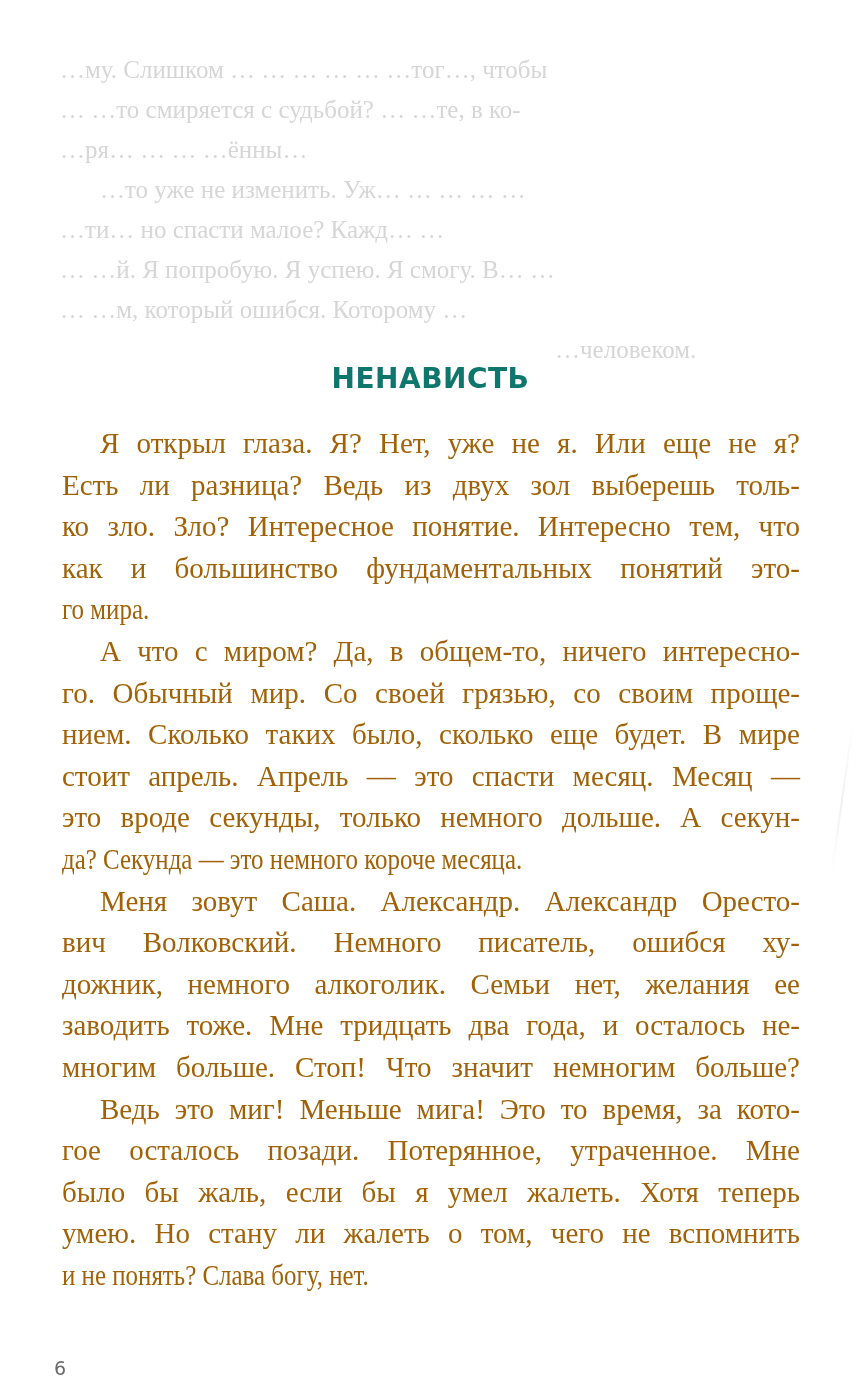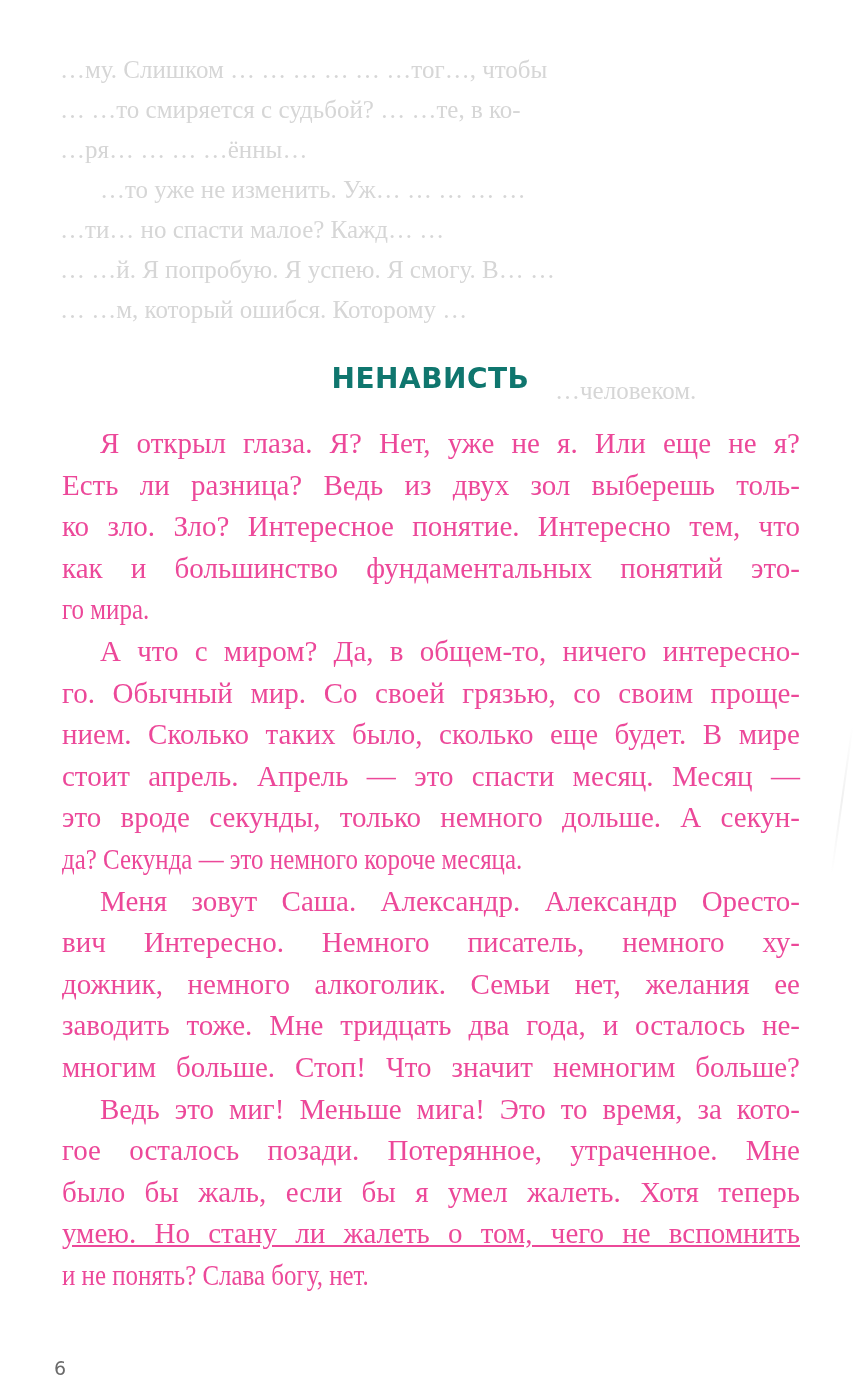--- a/index.html
+++ b/index.html
@@ -30,41 +30,41 @@
     color: #d6d6d6;
     font-size: 25px;
     line-height: 40px;
   }
   .prev-chapter .line {
     white-space: nowrap;
     overflow: hidden;
     display: block;
   }
   .prev-chapter .line.indent { padding-left: 40px; }
-  .prev-chapter .line.tail { padding-left: 495px; margin-top: 41px; }
+  .prev-chapter .line.tail { padding-left: 495px; }
 
   .chapter-title {
     position: absolute;
     left: 0;
     width: 861px;
     top: 338px;
     text-align: center;
     font-family: "DejaVu Sans", "Liberation Sans", sans-serif;
     font-weight: bold;
     font-size: 28px;
     letter-spacing: 0.5px;
     color: #0f766e;
   }
 
   .body-text {
     position: absolute;
     left: 62px;
     top: 418px;
     width: 738px;
-    color: #ec4899;
+    color: #a16207;
     font-size: 29px;
     line-height: 41.6px;
   }
   .body-text p {
     margin: 0;
     text-indent: 38px;
   }
   .body-text .line {
     display: block;
     white-space: nowrap;
@@ -129,30 +129,30 @@
     <p>
       <span class="line first" style="display: block;">А что с миром? Да, в общем-то, ничего интересно-</span>
       <span class="line" style="display: block;">го. Обычный мир. Со своей грязью, со своим проще-</span>
       <span class="line" style="display: block;">нием. Сколько таких было, сколько еще будет. В мире</span>
       <span class="line" style="display: block;">стоит апрель. Апрель — это спасти месяц. Месяц —</span>
       <span class="line" style="display: block;">это вроде секунды, только немного дольше. А секун-</span>
       <span class="line last" style="display: block; transform: scaleX(0.86);">да? Секунда — это немного короче месяца.</span>
     </p>
     <p>
       <span class="line first" style="display: block;">Меня зовут Саша. Александр. Александр Оресто-</span>
-      <span class="line" style="display: block;">вич Интересно. Немного писатель, немного ху-</span>
+      <span class="line" style="display: block;">вич Волковский. Немного писатель, ошибся ху-</span>
       <span class="line" style="display: block;">дожник, немного алкоголик. Семьи нет, желания ее</span>
       <span class="line" style="display: block;">заводить тоже. Мне тридцать два года, и осталось не-</span>
       <span class="line" style="display: block;">многим больше. Стоп! Что значит немногим больше?</span>
     </p>
     <p>
       <span class="line first" style="display: block;">Ведь это миг! Меньше мига! Это то время, за кото-</span>
       <span class="line" style="display: block;">гое осталось позади. Потерянное, утраченное. Мне</span>
       <span class="line" style="display: block;">было бы жаль, если бы я умел жалеть. Хотя теперь</span>
-      <span class="line" style="display: block; text-decoration: underline;">умею. Но стану ли жалеть о том, чего не вспомнить</span>
+      <span class="line" style="display: block;">умею. Но стану ли жалеть о том, чего не вспомнить</span>
       <span class="line last" style="display: block; transform: scaleX(0.86);">и не понять? Слава богу, нет.</span>
     </p>
   </div>
 
   <div class="edge-mark"></div>
 
   <div class="page-number">6</div>
 </div>
 
 </body></html>

